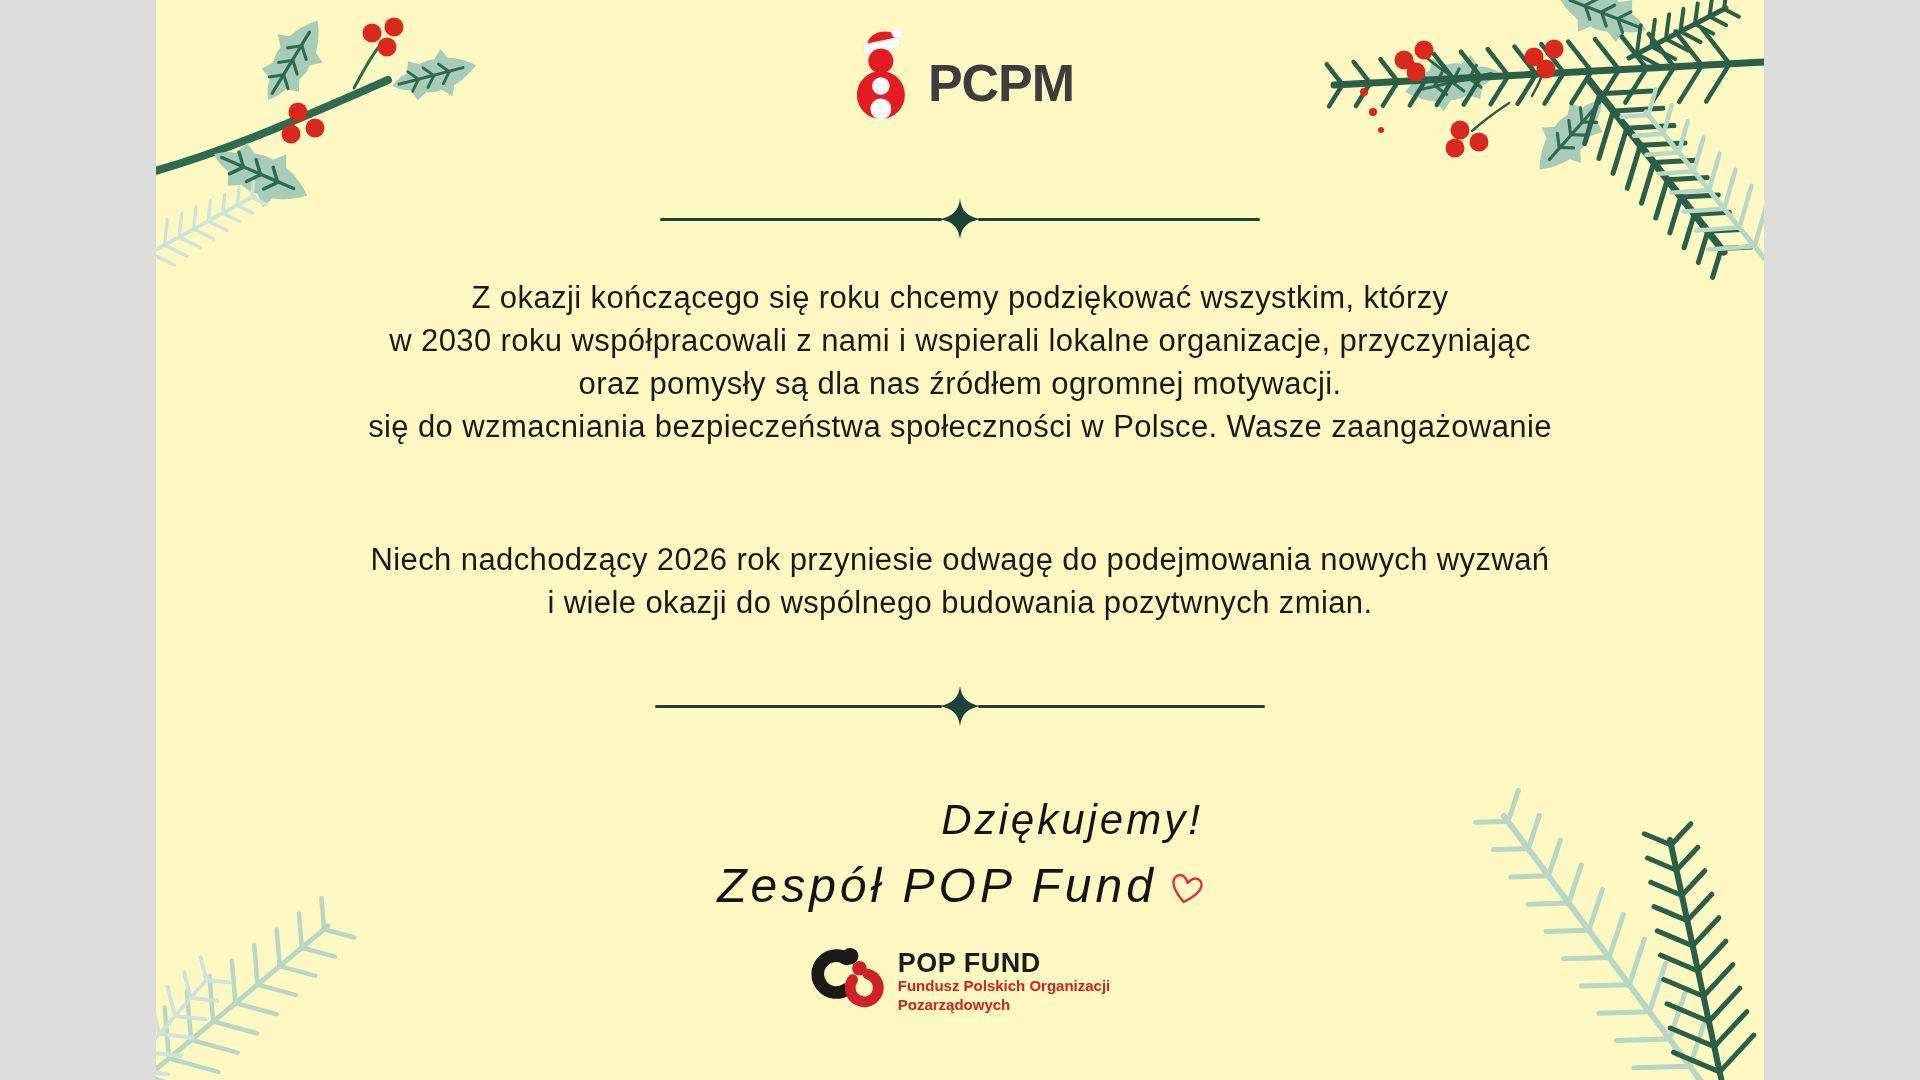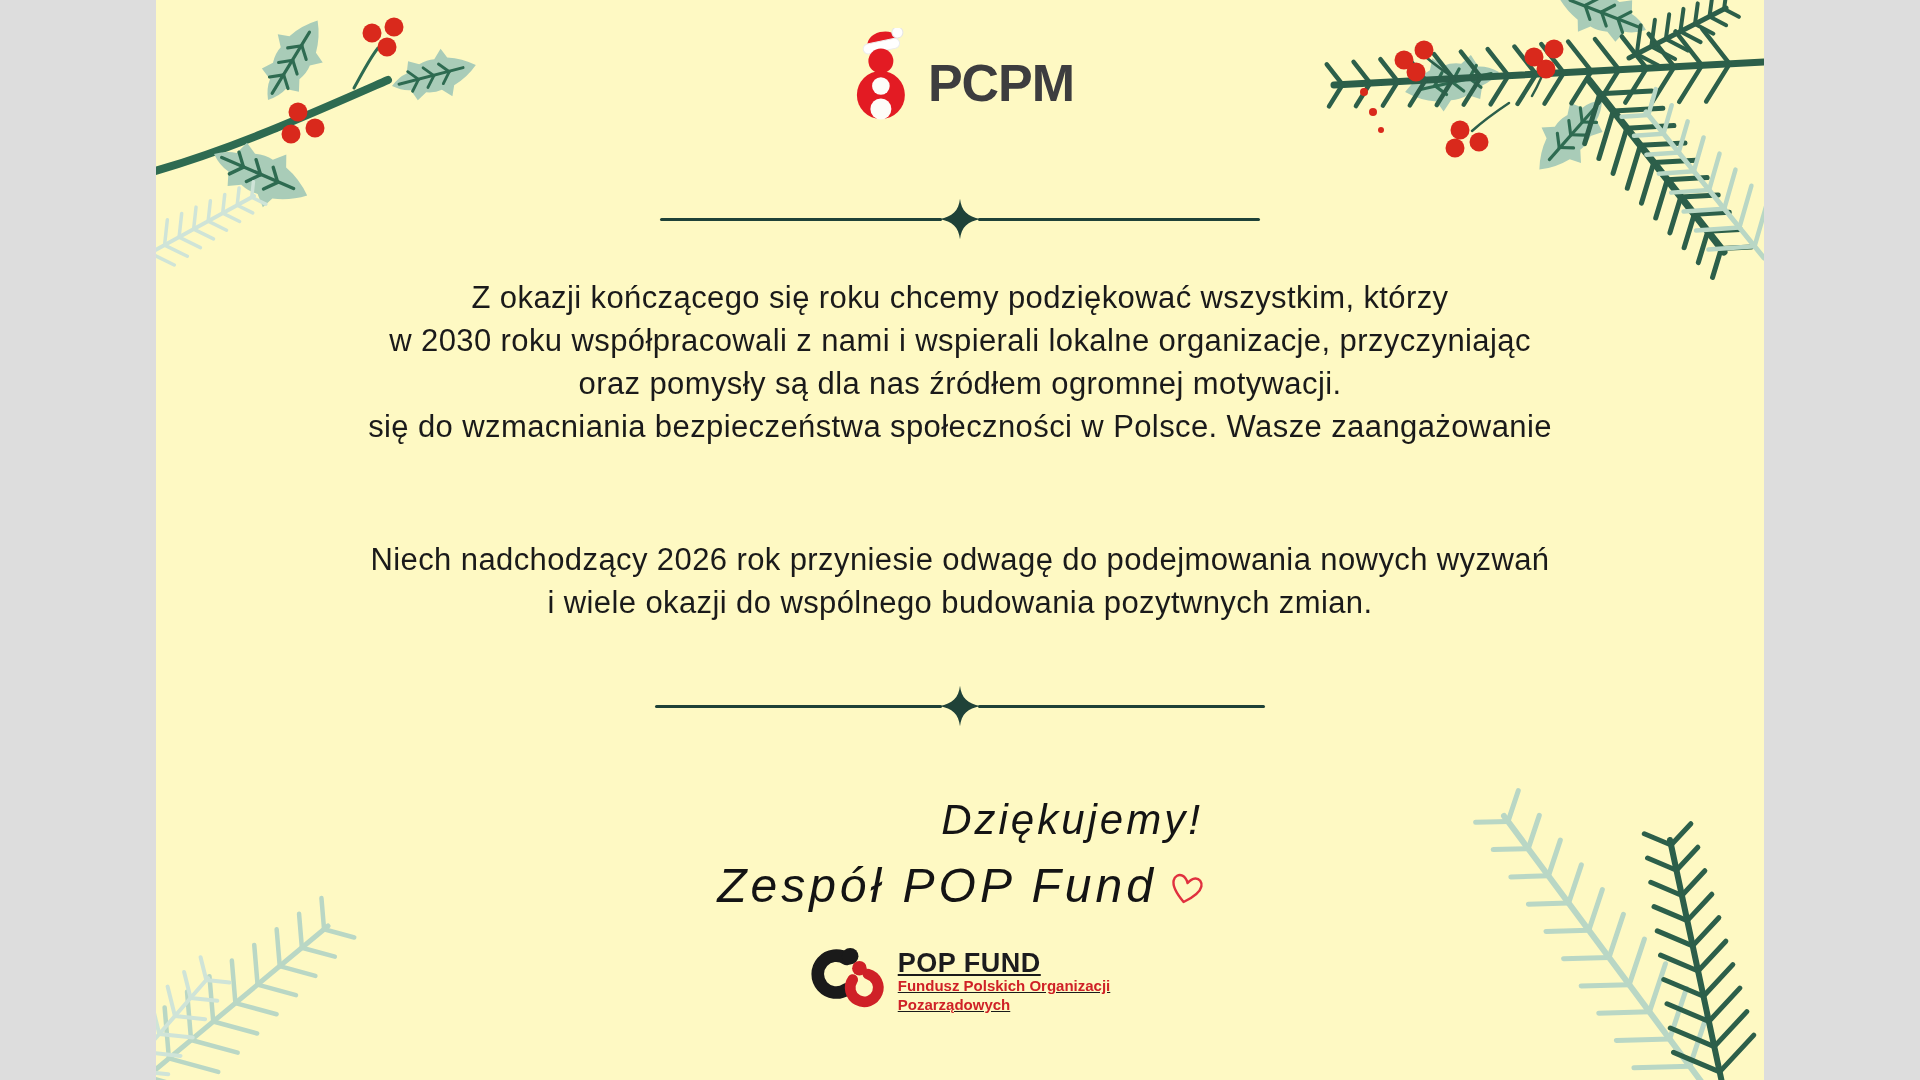--- a/index.html
+++ b/index.html
@@ -31,21 +31,21 @@
 
   .signature{position:absolute;left:50%;transform:translateX(-50%);top:752px;text-align:right;
              font-family:Liberation Sans, sans-serif;font-style:italic;color:#141414;white-space:nowrap;margin-top:44px;}
   .sig1{font-size:42px;letter-spacing:3px;}
   .sig2row{margin-top:14px;display:flex;align-items:center;justify-content:center;gap:12px;}
   .sig2{font-size:48px;letter-spacing:4px;}
   .heart{width:34px;height:36px;transform:rotate(12deg);margin-top:8px;flex:none;}
 
   .popfund{position:absolute;top:944px;left:50%;transform:translateX(-50%);display:flex;align-items:flex-start;gap:10px;}
   .pf-mark{width:78px;height:66px;flex:none;}
-  .pf-text{padding-top:6px;text-align:left;text-decoration:underline;}
+  .pf-text{padding-top:6px;text-align:left;}
   .pf-name{font-size:27px;font-weight:800;color:#1c1c1e;letter-spacing:0.5px;line-height:1;}
   .pf-sub{font-size:15px;font-weight:700;color:#cf2127;line-height:1.25;}
   .pf-sub.first{margin-top:0;}
 </style>
 </head>
 <body>
 
 <div class="card">
 
   <svg id="deco-tl" class="deco tl" viewBox="0 0 360 300">

